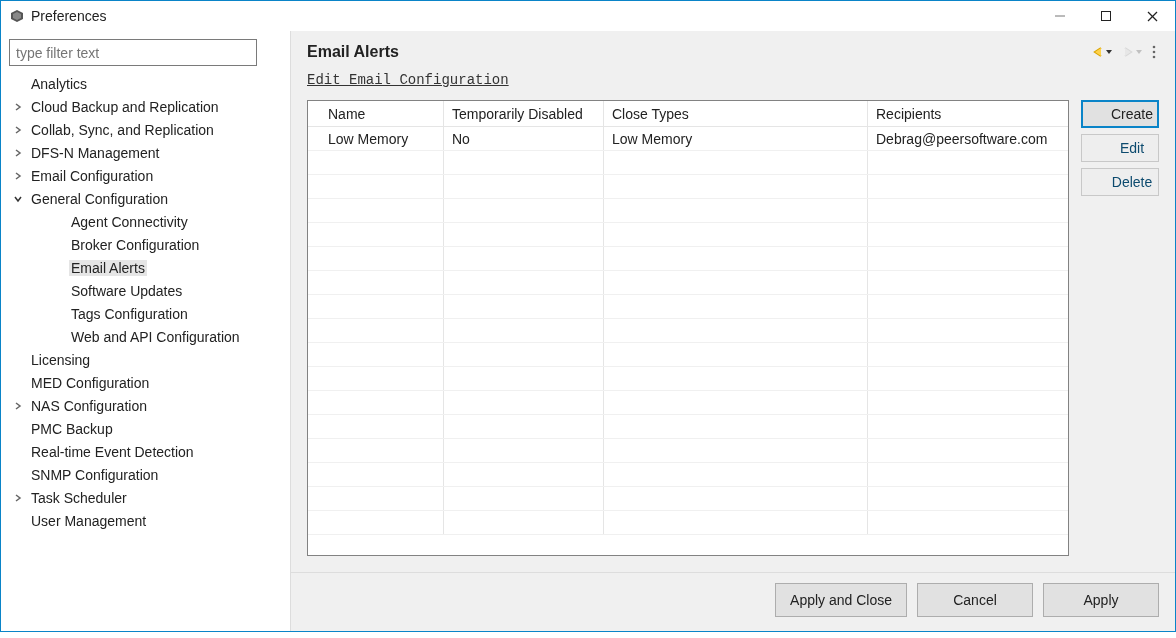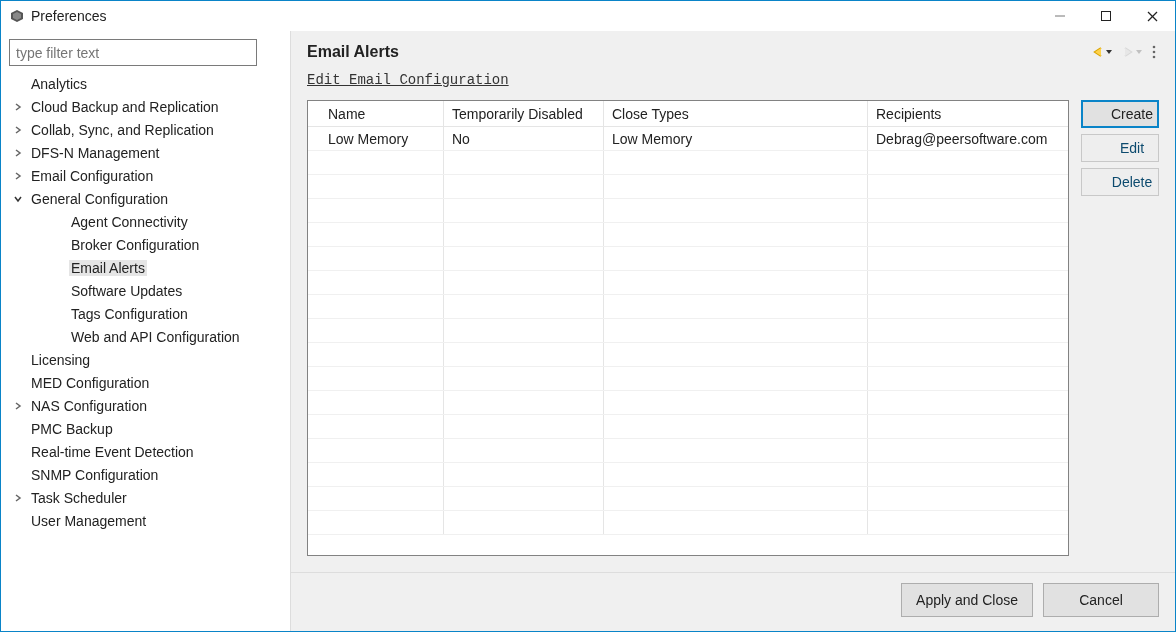--- a/index.html
+++ b/index.html
@@ -521,17 +521,18 @@
         <div class="side-buttons">
           <div class="btn primary">Create</div>
           <div class="btn disabled">Edit</div>
           <div class="btn disabled">Delete</div>
         </div>
       </div>
 
       <div class="footer">
         <div class="btn">Apply and Close</div>
         <div class="btn">Cancel</div>
+        <div class="btn">Apply</div>
       </div>
     </div>
   </div>
 
 </div>
 
 </body></html>

